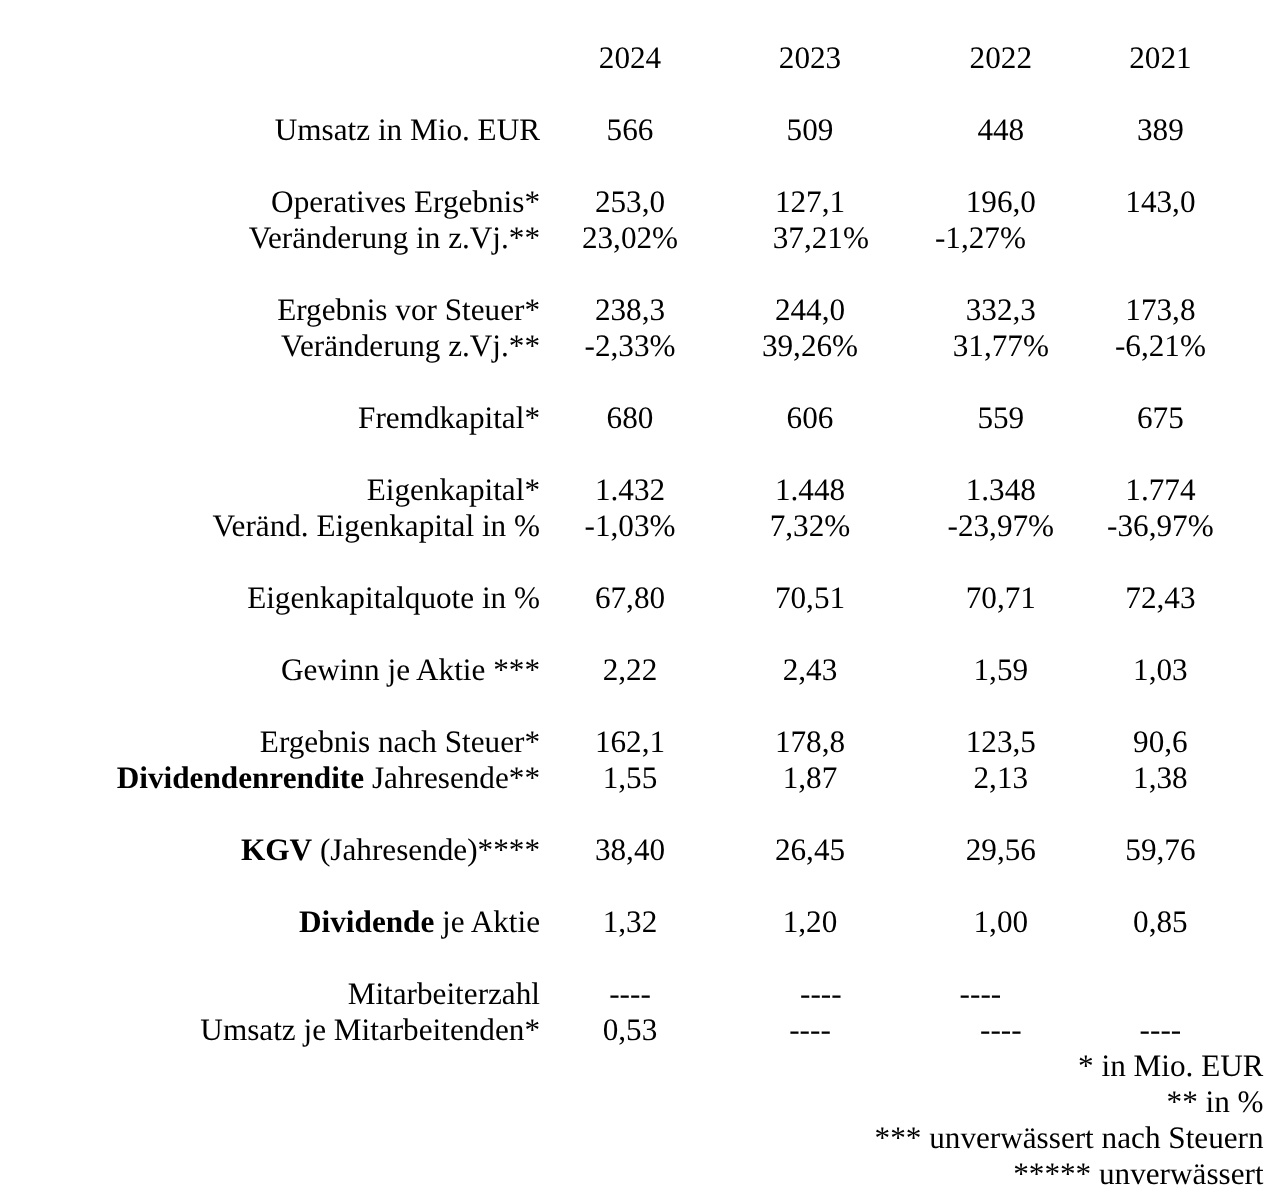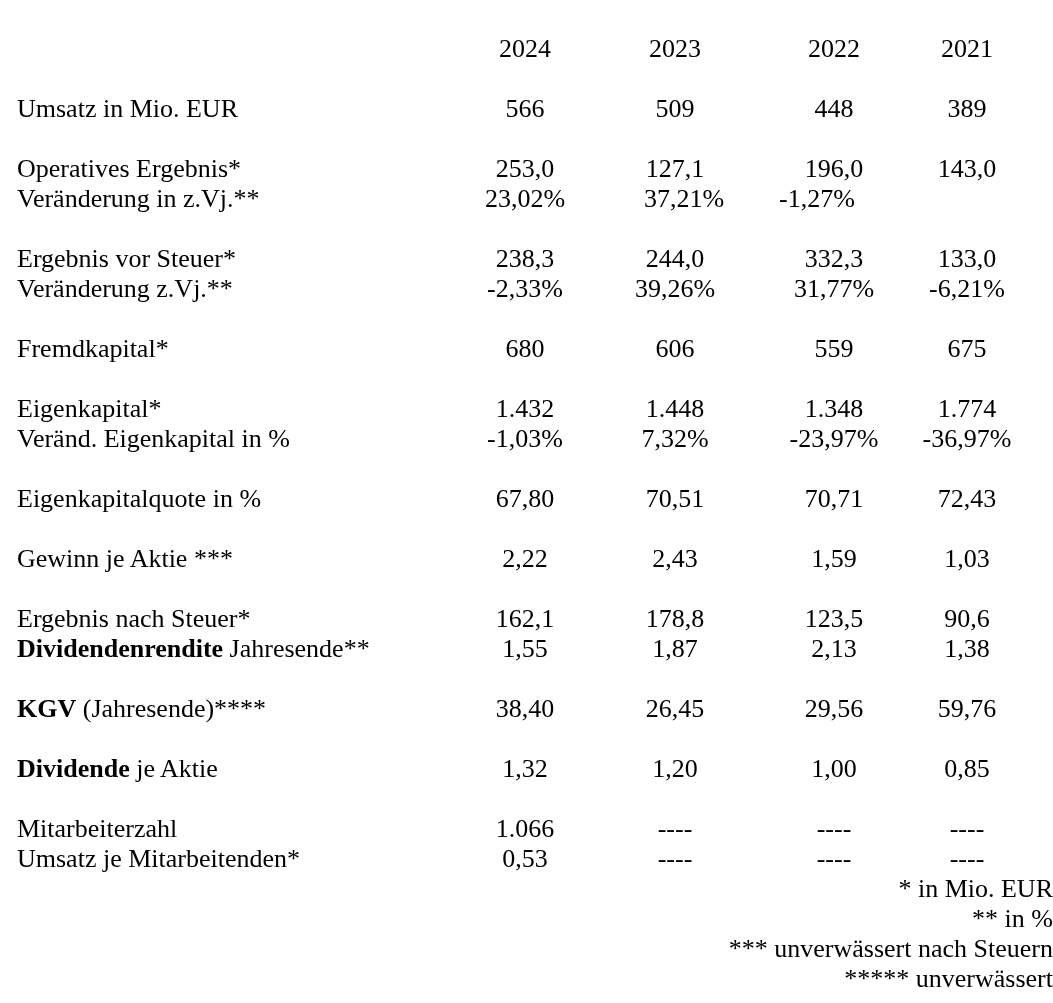--- a/index.html
+++ b/index.html
@@ -17,20 +17,21 @@
     overflow: hidden;
   }
   .row { display: flex; height: 30px; white-space: pre; }
   .spacer { height: 30px; }
   .label-cell {
     width: 450px;
     padding-left: 17px;
     box-sizing: border-box;
     overflow: visible;
     white-space: pre;
+    text-align: right;
   }
   .bold { font-weight: bold; }
   .col { text-align: center; white-space: pre; }
   .c1 { width: 150px; }
   .c2 { width: 150px; }
   .c3 { width: 168px; text-align: center; }
   .c4 { width: 98px;  }
   .footnote {
     height: 30px;
     padding-left: 28px;
@@ -74,21 +75,21 @@
     <div class="col c2">23,02%</div>
     <div class="col c3">37,21%</div>
     <div class="col c4">-1,27%</div>
   </div>
       <div class="spacer"></div>
       <div class="row">
     <div class="label-cell"><span class="bold"></span><span>Ergebnis vor Steuer*</span></div>
     <div class="col c1">238,3</div>
     <div class="col c2">244,0</div>
     <div class="col c3">332,3</div>
-    <div class="col c4">133,0</div>
+    <div class="col c4">173,8</div>
   </div>
       <div class="row">
     <div class="label-cell"><span class="bold"></span><span>Veränderung z.Vj.**</span></div>
     <div class="col c1">-2,33%</div>
     <div class="col c2">39,26%</div>
     <div class="col c3">31,77%</div>
     <div class="col c4">-6,21%</div>
   </div>
       <div class="spacer"></div>
       <div class="row">
@@ -156,21 +157,20 @@
       <div class="row">
     <div class="label-cell"><span class="bold">Dividende</span><span> je Aktie</span></div>
     <div class="col c1">1,32</div>
     <div class="col c2">1,20</div>
     <div class="col c3">1,00</div>
     <div class="col c4">0,85</div>
   </div>
       <div class="spacer"></div>
       <div class="row">
     <div class="label-cell"><span class="bold"></span><span>Mitarbeiterzahl</span></div>
-    <div class="col c1">1.066</div>
     <div class="col c2">----</div>
     <div class="col c3">----</div>
     <div class="col c4">----</div>
   </div>
       <div class="row">
     <div class="label-cell"><span class="bold"></span><span>Umsatz je Mitarbeitenden*</span></div>
     <div class="col c1">0,53</div>
     <div class="col c2">----</div>
     <div class="col c3">----</div>
     <div class="col c4">----</div>

